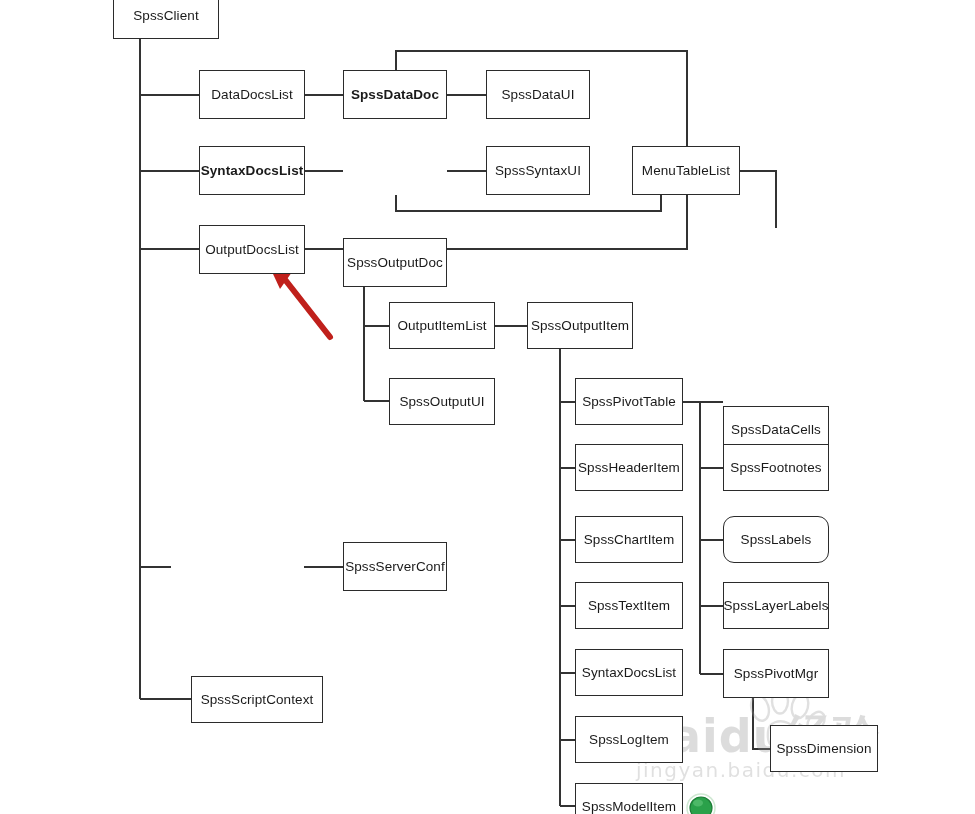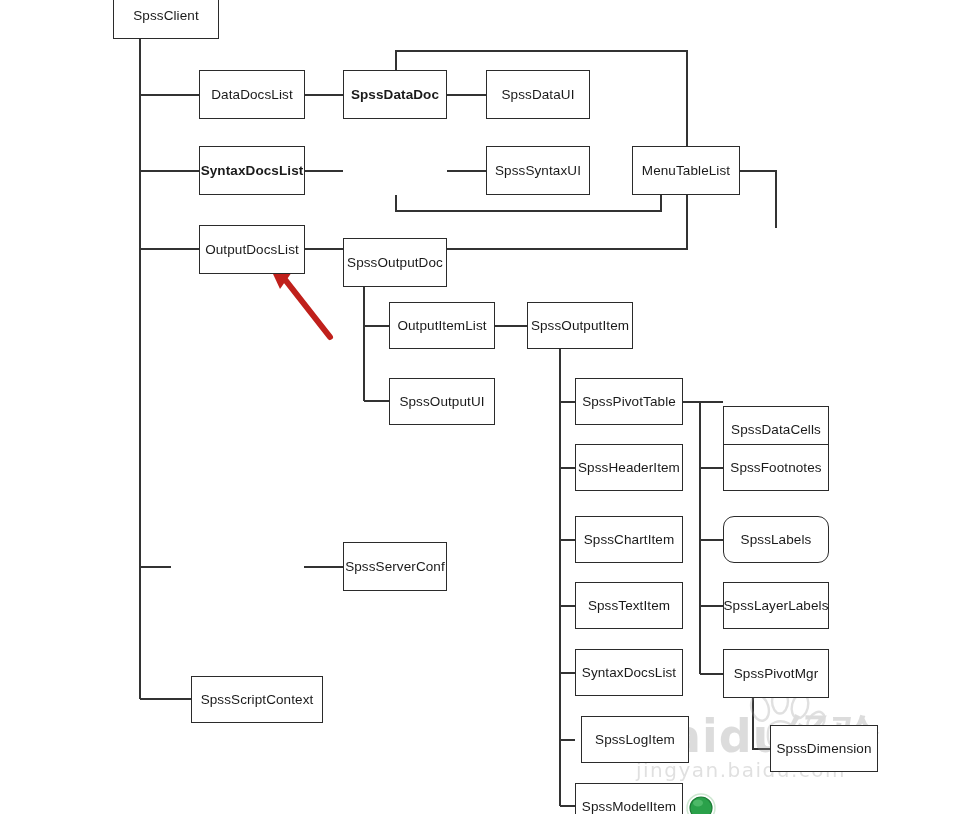--- a/index.html
+++ b/index.html
@@ -242,21 +242,21 @@
   </div>
 
   <div class="node" style="left:575px; top:649px; width:108px; height:47px;">
     <span class="node-label">SyntaxDocsList</span>
   </div>
 
   <div class="node" style="left:723px; top:649px; width:106px; height:49px;">
     <span class="node-label">SpssPivotMgr</span>
   </div>
 
-  <div class="node" style="left:575px; top:716px; width:108px; height:47px;margin-left:6px;">
+  <div class="node" style="left:575px; top:716px; width:108px; height:47px;">
     <span class="node-label">SpssLogItem</span>
   </div>
 
   <div class="node" style="left:770px; top:725px; width:108px; height:47px;">
     <span class="node-label">SpssDimension</span>
   </div>
 
   <div class="node" style="left:575px; top:783px; width:108px; height:47px;">
     <span class="node-label">SpssModelItem</span>
   </div>

